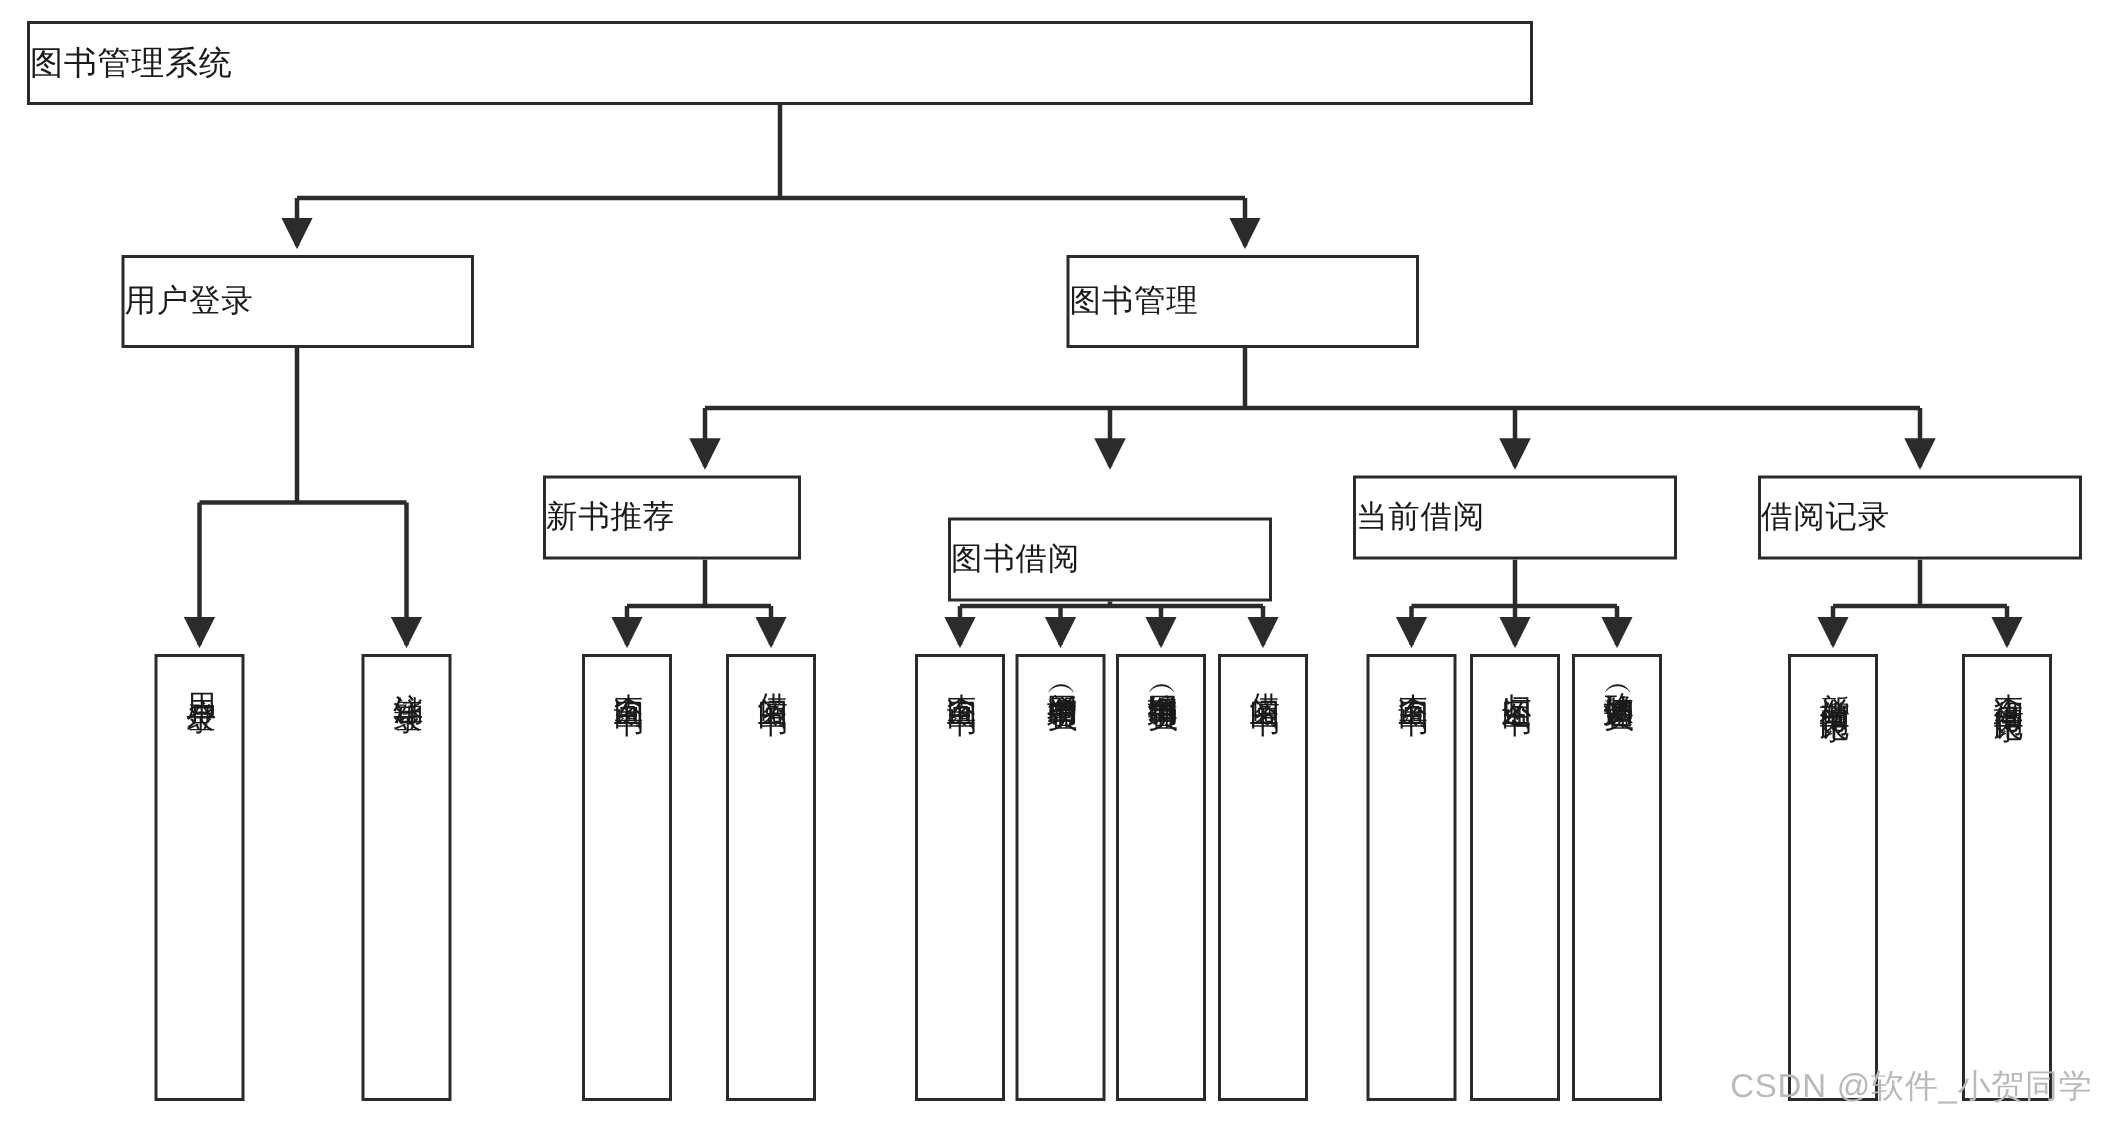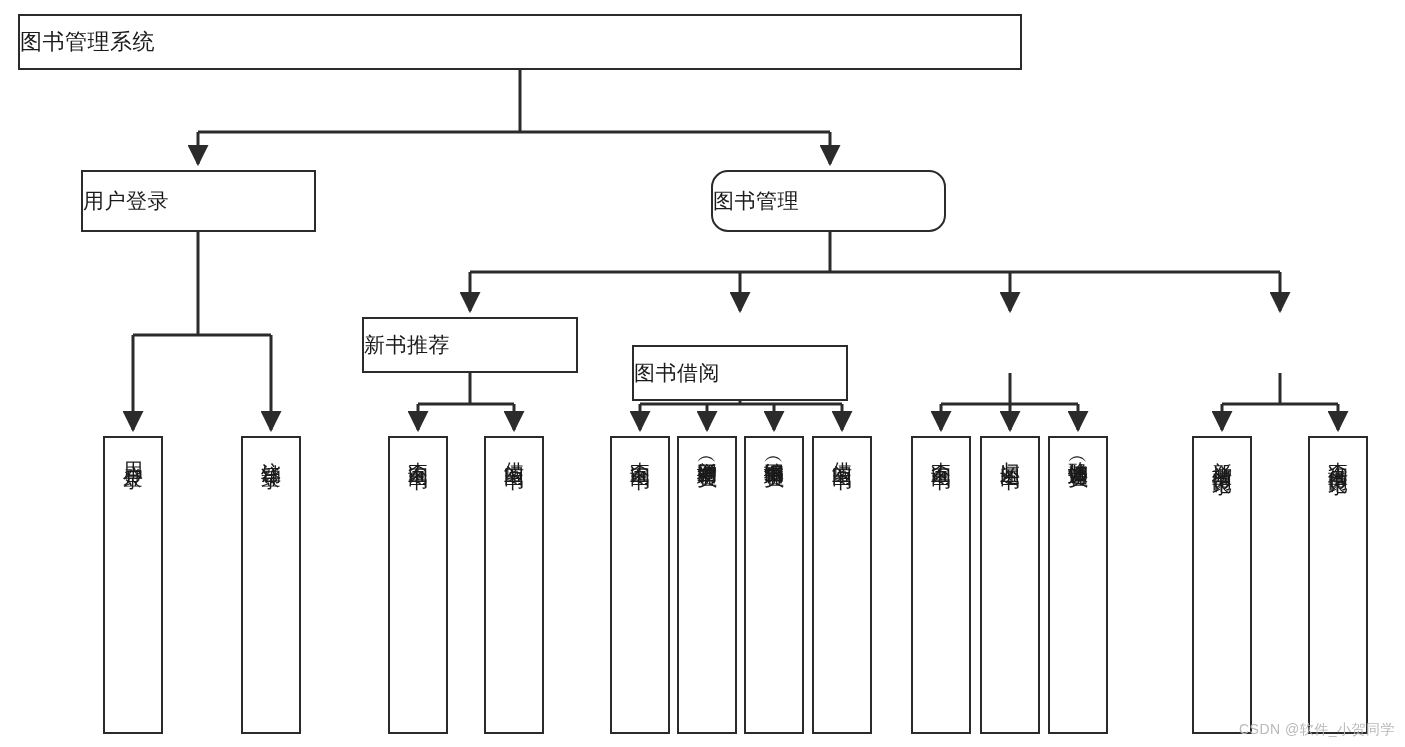--- a/index.html
+++ b/index.html
@@ -64,21 +64,21 @@
     white-space: pre;
   }
   .node.vertical.tall-text .node-label {
     font-size: 20px;
     letter-spacing: 1px;
   }
   .watermark {
     position: absolute;
     right: 10px;
     bottom: 8px;
-    font-size: 14px;
+    font-size: 22px;
     color: #b9b9b9;
     letter-spacing: 0.5px;
     user-select: none;
     white-space: nowrap;
   }
 </style>
 </head>
 <body>
 
 <div id="diagram-root">
@@ -133,30 +133,36 @@
     </g>
   </svg>
 
   <div class="node root horizontal" style="left:18px; top:14px; width:1004px; height:56px;">
     <span class="node-label">图书管理系统</span>
   </div>
 
   <div class="node horizontal" style="left:81px; top:170px; width:235px; height:62px;">
     <span class="node-label">用户登录</span>
   </div>
-  <div class="node horizontal" style="left:711px; top:170px; width:235px; height:62px;border-radius:17px;">
+  <div class="node horizontal" style="left:711px; top:170px; width:235px; height:62px;">
     <span class="node-label">图书管理</span>
   </div>
 
-  <div class="node horizontal" style="left:362px; top:317px; width:216px; height:56px;">
+  <div class="node horizontal" style="left:362px; top:317px; width:172px; height:56px;">
     <span class="node-label">新书推荐</span>
   </div>
   <div class="node horizontal" style="left:632px; top:317px; width:216px; height:56px;margin-top:28px;">
     <span class="node-label">图书借阅</span>
   </div>
+  <div class="node horizontal" style="left:902px; top:317px; width:216px; height:56px;">
+    <span class="node-label">当前借阅</span>
+  </div>
+  <div class="node horizontal" style="left:1172px; top:317px; width:216px; height:56px;">
+    <span class="node-label">借阅记录</span>
+  </div>
 
   <div class="node vertical" style="left:103px; top:436px; width:60px; height:298px;">
     <span class="node-label">用户登录</span>
   </div>
   <div class="node vertical" style="left:241px; top:436px; width:60px; height:298px;">
     <span class="node-label">注销登录</span>
   </div>
 
   <div class="node vertical" style="left:388px; top:436px; width:60px; height:298px;">
     <span class="node-label">查询图书</span>

